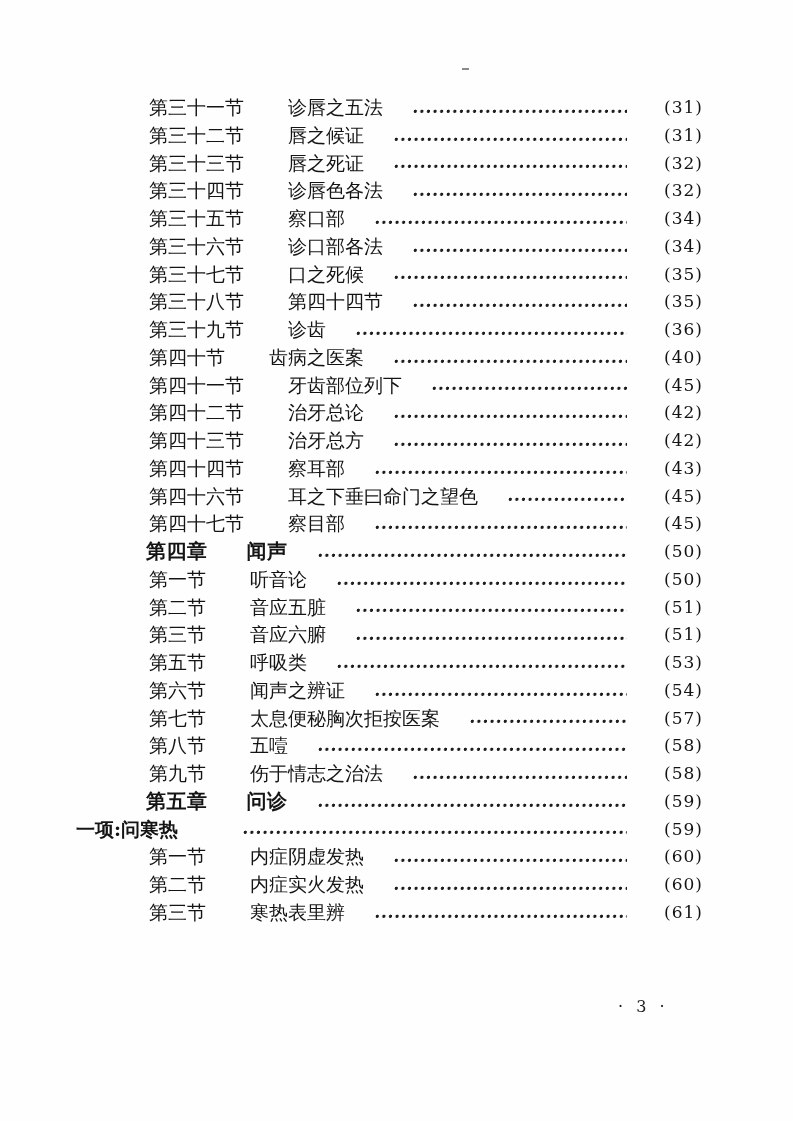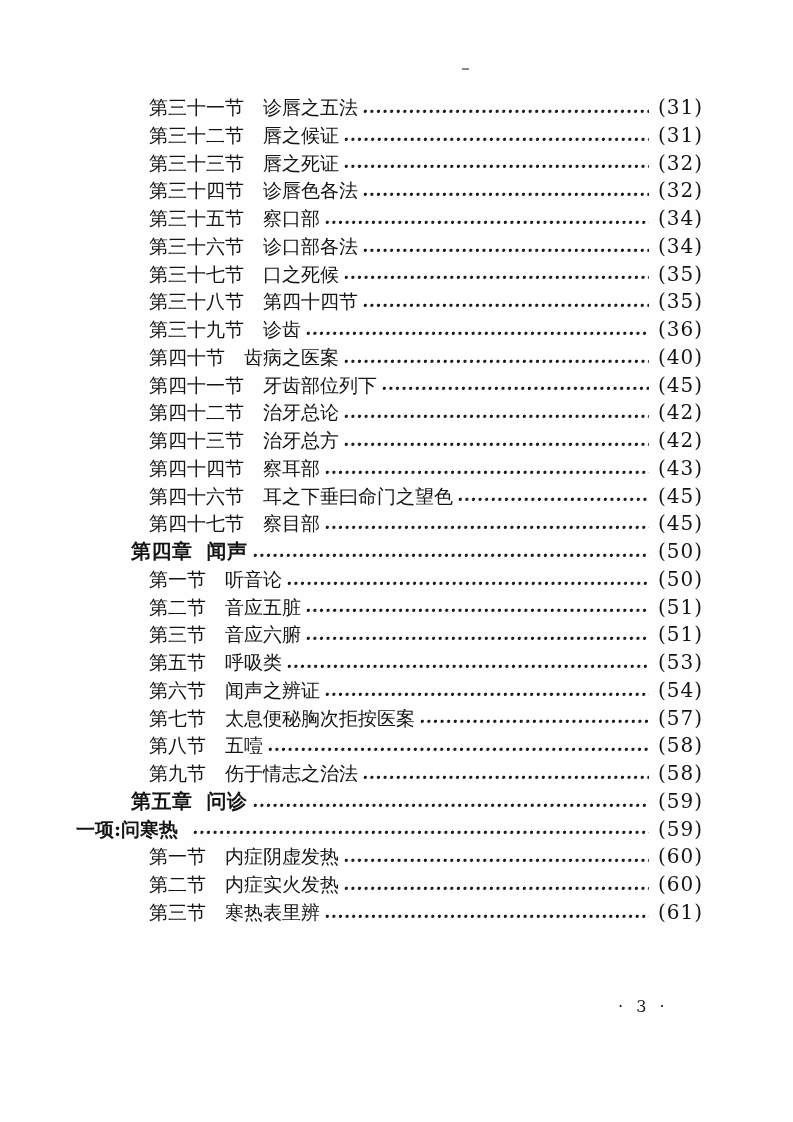--- a/index.html
+++ b/index.html
@@ -30,47 +30,48 @@
     width: 100%;
   }
   .toc-row {
     height: 27.75px;
     display: flex;
     align-items: center;
     padding-right: 90px;
     font-size: 19px;
     line-height: 27.75px;
     white-space: nowrap;
+    gap: 25px;
   }
   .toc-row[data-level="section"] { padding-left: 149px; }
   .toc-row[data-level="chapter"] {
     padding-left: 131px;
     font-weight: bold;
     font-size: 20px;
     letter-spacing: 0.5px;
   }
   .toc-row[data-level="item"] {
     padding-left: 76px;
     font-weight: bold;
   }
   .num { margin-right: 19px; }
-  .toc-row[data-level="chapter"] .num { margin-right: 14px; }
+  .toc-row[data-level="chapter"] .num { margin-right: 14px; margin-left: 15px; }
   .toc-row[data-level="item"] .num { margin-right: 10px; }
   .leader {
     flex: 1;
     height: 6px;
     margin: 0 9px 0 5px;
     transform: translateY(4px);
     background-image: radial-gradient(circle at 2.2px 2.2px, #1d1d1d 1.45px, transparent 1.85px);
     background-size: 6.6px 5px;
     background-repeat: repeat-x;
   }
   .pageno {
     font-family: "DejaVu Serif", "Liberation Serif", serif;
-    font-size: 20px;
+    font-size: 17px;
     font-weight: normal;
     min-width: 42px;
     text-align: right;
     letter-spacing: 1px;
   }
   .footer {
     position: absolute;
     left: 618px;
     top: 997px;
     font-size: 16px;

